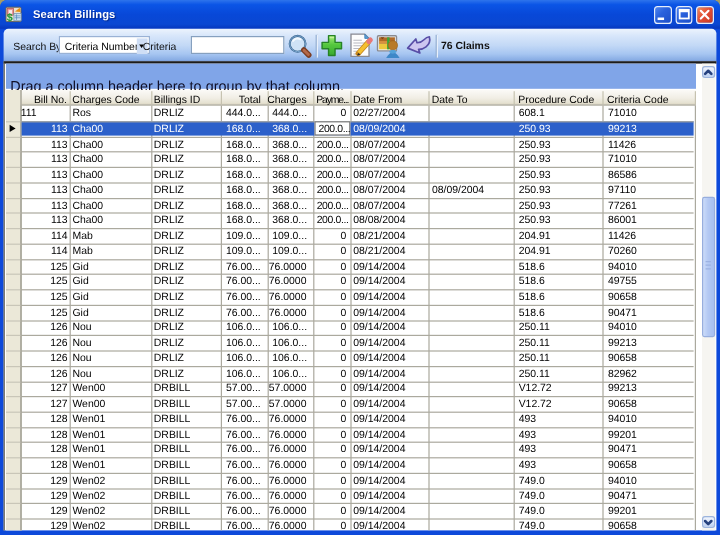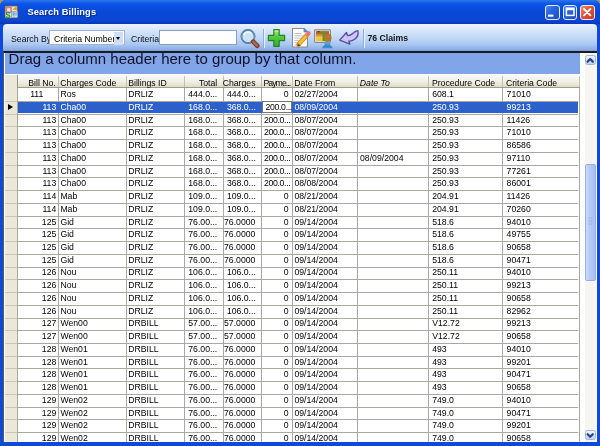--- a/index.html
+++ b/index.html
@@ -82,21 +82,21 @@
     <path d="M4 4 L10.4 10.4 M10.4 4 L4 10.4" stroke="#fff" stroke-width="1.8" stroke-linecap="round"></path>
   </svg>
 <div id="toolbar"></div>
 <div class="tlabel" style="left:11px">Search By</div>
 <div id="combo">
     <div id="combotext">Criteria Number</div>
     <div id="combobtn">
       <div id="comboarr"></div>
     </div>
   </div>
-<div class="tlabel" style="left:131px">Criteria</div>
+<div class="tlabel" style="left:119px">Criteria</div>
 <div id="crit"></div>
 <svg class="abs" style="left:238px;top:27px" width="25" height="23" viewBox="0 0 25 23">
 <circle cx="10" cy="9.5" r="6.6" fill="#cfe3f6" stroke="#39648e" stroke-width="1.7"></circle>
 <circle cx="10" cy="9.5" r="6.6" fill="none" stroke="#86b2d8" stroke-width="0.7"></circle>
 <path d="M6.2 7.2 A4.6 4.6 0 0 1 12.5 5.8" stroke="#f4fafe" stroke-width="1.6" fill="none" stroke-linecap="round"></path>
 <line x1="15.2" y1="14.7" x2="19.3" y2="18.8" stroke="#7c3e24" stroke-width="4.6" stroke-linecap="round"></line>
 <line x1="15.3" y1="14.8" x2="19" y2="18.5" stroke="#b4694a" stroke-width="2.4" stroke-linecap="round"></line>
 </svg>
 <div class="tsep" style="left:263.4px"></div>
 <svg class="abs" style="left:266px;top:27.5px" width="22" height="21" viewBox="0 0 22 21">
@@ -137,42 +137,42 @@
 <path d="M8.8 20.3 q5.6 -9.6 11.2 0 Z" fill="#3e88c8"></path>
 <path d="M11 15.2 q3.4 -3.4 6.8 0 q-3.4 3.2 -6.8 0 Z" fill="#54a2d8"></path>
 </svg>
 <svg class="abs" style="left:336px;top:27.5px" width="25" height="23" viewBox="0 0 25 23">
 <path d="M21.8 2.6 q1.4 5.2 -2.8 8.4 q-2.8 2.2 -6.2 2.1 l1.1 3.1 l-10.2 -4.1 l6.8 -7.6 l1 3.1 q3.3 0.1 5.8 -2.5 q2.2 -2.3 4.5 -2.5 Z" fill="#ccc6f0" stroke="#584ea6" stroke-width="1.4" stroke-linejoin="round"></path>
 </svg>
 <div class="tsep" style="left:363.2px"></div>
 <div id="claims">76 Claims</div>
 <div id="gridborder"></div>
 <div id="grppanel"></div>
-<div id="grptext" style="left:8.6px;top:50px;position:absolute;font-size:15px;color:#101028;">Drag a column header here to group by that column.</div>
+<div id="grptext" style="left:8.6px;top:65px;position:absolute;font-size:12px;color:#101028;">Drag a column header here to group by that column.</div>
 <div id="hdr"></div>
 <div id="indhdrline"></div>
 <div id="ind"></div>
 <div class="hsep" style="left:58.0px"></div>
 <div class="hsep" style="left:125.8px"></div>
 <div class="hsep" style="left:184.0px"></div>
 <div class="hsep" style="left:222.7px"></div>
 <div class="hsep" style="left:261.0px"></div>
 <div class="hsep" style="left:292.0px"></div>
 <div class="hsep" style="left:357.0px"></div>
 <div class="hsep" style="left:427.6px"></div>
 <div class="hsep" style="left:502.0px"></div>
 <div class="hsep" style="left:578.5px"></div>
 <div class="htext" style="left:17.3px;width:40.7px;text-align:right;padding-right:2.2px;box-sizing:border-box;overflow:hidden;">Bill No.</div>
 <div class="htext" style="left:58.0px;width:67.8px;padding-left:2.3px;box-sizing:border-box;overflow:hidden;">Charges Code</div>
 <div class="htext" style="left:125.8px;width:58.2px;padding-left:2.4px;box-sizing:border-box;overflow:hidden;">Billings ID</div>
 <div class="htext" style="left:184.0px;width:38.7px;text-align:right;padding-right:5.4px;box-sizing:border-box;overflow:hidden;">Total</div>
 <div class="htext" style="left:222.7px;width:38.3px;text-align:right;padding-right:6.2px;box-sizing:border-box;overflow:hidden;">Charges</div>
 <div class="htext" style="left:261.0px;width:31.0px;padding-left:2.5px;letter-spacing:-0.95px;box-sizing:border-box;overflow:hidden;">Payme...</div>
 <div class="htext" style="left:292.0px;width:65.0px;padding-left:2.2px;box-sizing:border-box;overflow:hidden;">Date From</div>
-<div class="htext" style="left:357.0px;width:70.6px;padding-left:2.8px;box-sizing:border-box;overflow:hidden;font-style:italic;">Date To</div>
+<div class="htext" style="left:357.0px;width:70.6px;padding-left:2.8px;box-sizing:border-box;overflow:hidden;">Date To</div>
 <div class="htext" style="left:427.6px;width:74.4px;padding-left:4.3px;box-sizing:border-box;overflow:hidden;">Procedure Code</div>
 <div class="htext" style="left:502.0px;width:76.5px;padding-left:3.9px;box-sizing:border-box;overflow:hidden;">Criteria Code</div>
 <div class="vline" style="left:17.3px"></div>
 <div class="vline" style="left:58.0px"></div>
 <div class="vline" style="left:125.8px"></div>
 <div class="vline" style="left:184.0px"></div>
 <div class="vline" style="left:222.7px"></div>
 <div class="vline" style="left:261.0px"></div>
 <div class="vline" style="left:292.0px"></div>
 <div class="vline" style="left:357.0px"></div>
@@ -228,21 +228,21 @@
 <div class="indline" style="top:381.2px"></div>
 <div class="rline" style="top:393.9px"></div>
 <div class="indline" style="top:393.9px"></div>
 <div class="rline" style="top:406.7px"></div>
 <div class="indline" style="top:406.7px"></div>
 <div class="rline" style="top:419.4px"></div>
 <div class="indline" style="top:419.4px"></div>
 <div class="rline" style="top:432.2px"></div>
 <div class="indline" style="top:432.2px"></div>
 <div class="row" style="top:88.05px;height:12.74px">
-<span class="cell" style="left:0.0px;width:40.7px;height:12.745px;line-height:12.745px;color:#000;text-align:center;padding-right:1.7px;">111</span>
+<span class="cell" style="left:0.0px;width:40.7px;height:12.745px;line-height:12.745px;color:#000;text-align:left;padding-right:1.7px;">111</span>
     <span class="cell" style="left:40.7px;width:67.8px;height:12.745px;line-height:12.745px;color:#000;padding-left:2.4px;">Ros</span>
     <span class="cell" style="left:108.5px;width:58.2px;height:12.745px;line-height:12.745px;color:#000;padding-left:2.4px;">DRLIZ</span>
     <span class="cell" style="left:166.7px;width:38.7px;height:12.745px;line-height:12.745px;color:#000;padding-left:4.3px;">444.0...</span>
     <span class="cell" style="left:205.4px;width:38.3px;height:12.745px;line-height:12.745px;color:#000;padding-left:4.2px;">444.0...</span>
     <span class="cell" style="left:243.7px;width:31.0px;height:12.745px;line-height:12.745px;color:#000;text-align:right;padding-right:3.4px;">0</span>
     <span class="cell" style="left:274.7px;width:65.0px;height:12.745px;line-height:12.745px;color:#000;padding-left:2.4px;">02/27/2004</span>
     <span class="cell" style="left:410.3px;width:74.4px;height:12.745px;line-height:12.745px;color:#000;padding-left:4.6px;">608.1</span>
     <span class="cell" style="left:484.7px;width:76.5px;height:12.745px;line-height:12.745px;color:#000;padding-left:4.6px;">71010</span>
   </div>
 <div class="row" style="top:100.80px;height:12.74px">

